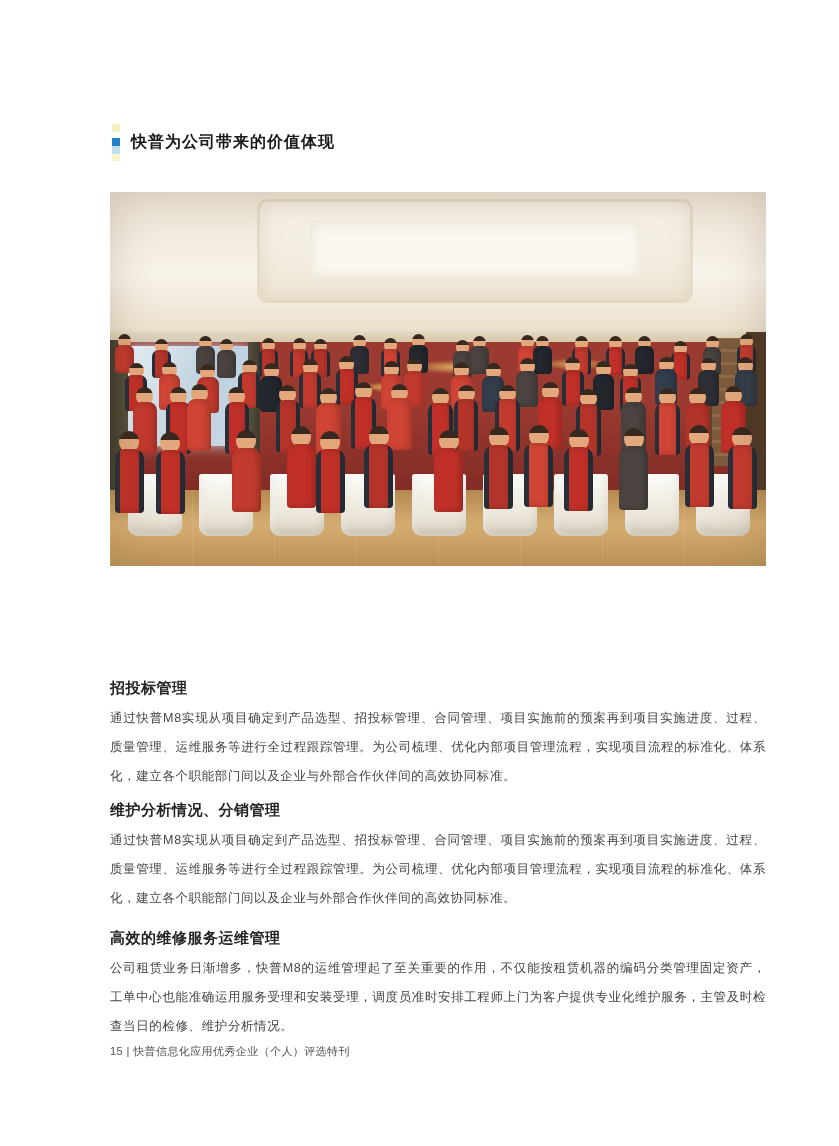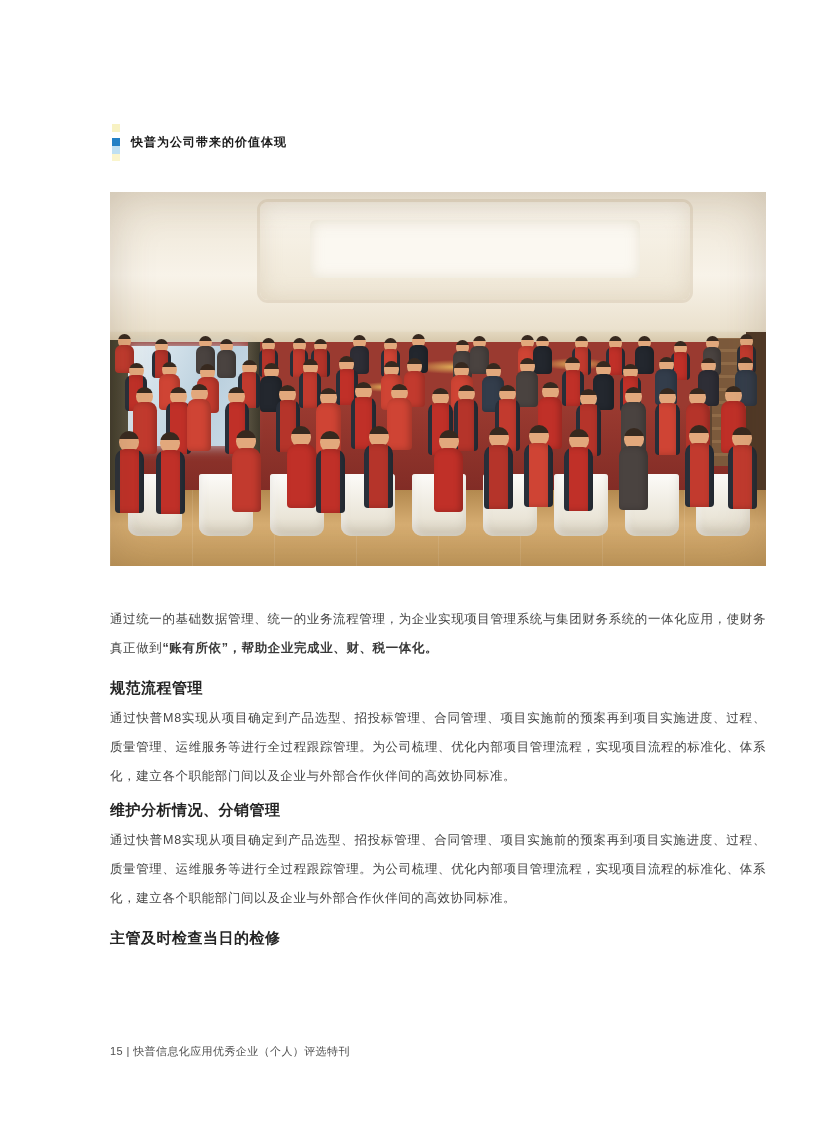--- a/index.html
+++ b/index.html
@@ -7,21 +7,21 @@
         font-family:"Liberation Sans","DejaVu Sans",sans-serif;}
 
   
   .title-row{position:absolute;left:110px;top:124px;display:flex;align-items:center;}
   .bullet-stack{width:8px;margin-left:2px;}
   .bullet-stack i{display:block;width:8px;}
   .b-y1{height:8px;background:#f6efb4;opacity:.8;margin-bottom:6px;}
   .b-blue{height:8px;background:#2380c5;}
   .b-cyan{height:8px;background:#bfe0f2;}
   .b-y2{height:7px;background:#f9f3c4;opacity:.85;}
-  .page-title{margin:0 0 0 11px;font-size:12px;font-weight:700;color:#1a1a1a;letter-spacing:1px;}
+  .page-title{margin:0 0 0 11px;font-size:16px;font-weight:700;color:#1a1a1a;letter-spacing:1px;}
 
   
   .photo{position:absolute;left:110px;top:192px;width:656px;height:374px;overflow:hidden;background:#efe8da;}
   .photo *{position:absolute;}
   .ph-ceiling{left:0;top:0;width:656px;height:152px;background:linear-gradient(180deg,#ece4d4,#f8f3e9 55%,#e7dcc6);}
   .ph-panel{left:150px;top:10px;width:430px;height:98px;border-radius:8px;
      background:linear-gradient(180deg,#f9f5ec,#efe7d6);
      box-shadow:0 0 0 3px rgba(210,195,170,.45), inset 0 0 22px rgba(190,170,140,.30);}
   .ph-panel-inner{left:200px;top:28px;width:330px;height:58px;border-radius:6px;background:#fbf8f1;
      box-shadow:inset 0 0 14px rgba(200,185,155,.35);}
@@ -369,26 +369,24 @@
           <div class="body" style="width: 100%; height: 64px; border-radius: 10px 10px 4px 4px; position: relative; background: linear-gradient(90deg, rgb(42, 48, 58) 0px, rgb(42, 48, 58) 16%, rgb(194, 58, 46) 16%, rgb(194, 58, 46) 84%, rgb(42, 48, 58) 84%);"></div>
         </div>
         <div class="person" style="left: 617.91px; top: 234.953px; width: 29px; z-index: 5;">
           <div class="head" style="width: 20px; height: 21px; background: linear-gradient(rgb(55, 41, 31) 0px, rgb(55, 41, 31) 36%, rgb(226, 168, 124) 36%); position: relative;"></div>
           <div class="body" style="width: 100%; height: 64px; border-radius: 10px 10px 4px 4px; position: relative; background: linear-gradient(90deg, rgb(42, 48, 58) 0px, rgb(42, 48, 58) 16%, rgb(194, 58, 46) 16%, rgb(194, 58, 46) 84%, rgb(42, 48, 58) 84%);"></div>
         </div>
       </div>
     <div class="ph-vig"></div>
   </div>
 
-  <p class="para p-intro">
-    <span>通过统一的基础数据管理、统一的业务流程管理，为企业实现项目管理系统与集团财务系统的一体化应用，使财务真正做到</span><span class="b">“账有所依”，帮助企业完成业、财、税一体化。</span>
-  </p>
-
-  <h3 class="sec-h h-1">规范流程管理</h3>
+
+  <h3 class="sec-h h-1">招投标管理</h3>
   <p class="para p-1">通过快普M8实现从项目确定到产品选型、招投标管理、合同管理、项目实施前的预案再到项目实施进度、过程、质量管理、运维服务等进行全过程跟踪管理。为公司梳理、优化内部项目管理流程，实现项目流程的标准化、体系化，建立各个职能部门间以及企业与外部合作伙伴间的高效协同标准。</p>
 
   <h3 class="sec-h h-2">维护分析情况、分销管理</h3>
   <p class="para p-2">通过快普M8实现从项目确定到产品选型、招投标管理、合同管理、项目实施前的预案再到项目实施进度、过程、质量管理、运维服务等进行全过程跟踪管理。为公司梳理、优化内部项目管理流程，实现项目流程的标准化、体系化，建立各个职能部门间以及企业与外部合作伙伴间的高效协同标准。</p>
 
-  <h3 class="sec-h h-3">主管及时检查当日的检修</h3>
+  <h3 class="sec-h h-3">高效的维修服务运维管理</h3>
+  <p class="para p-3">公司租赁业务日渐增多，快普M8的运维管理起了至关重要的作用，不仅能按租赁机器的编码分类管理固定资产，工单中心也能准确运用服务受理和安装受理，调度员准时安排工程师上门为客户提供专业化维护服务，主管及时检查当日的检修、维护分析情况。</p>
 
   <div class="footer">15 | 快普信息化应用优秀企业（个人）评选特刊</div>
 </div>
 
 </body></html>

